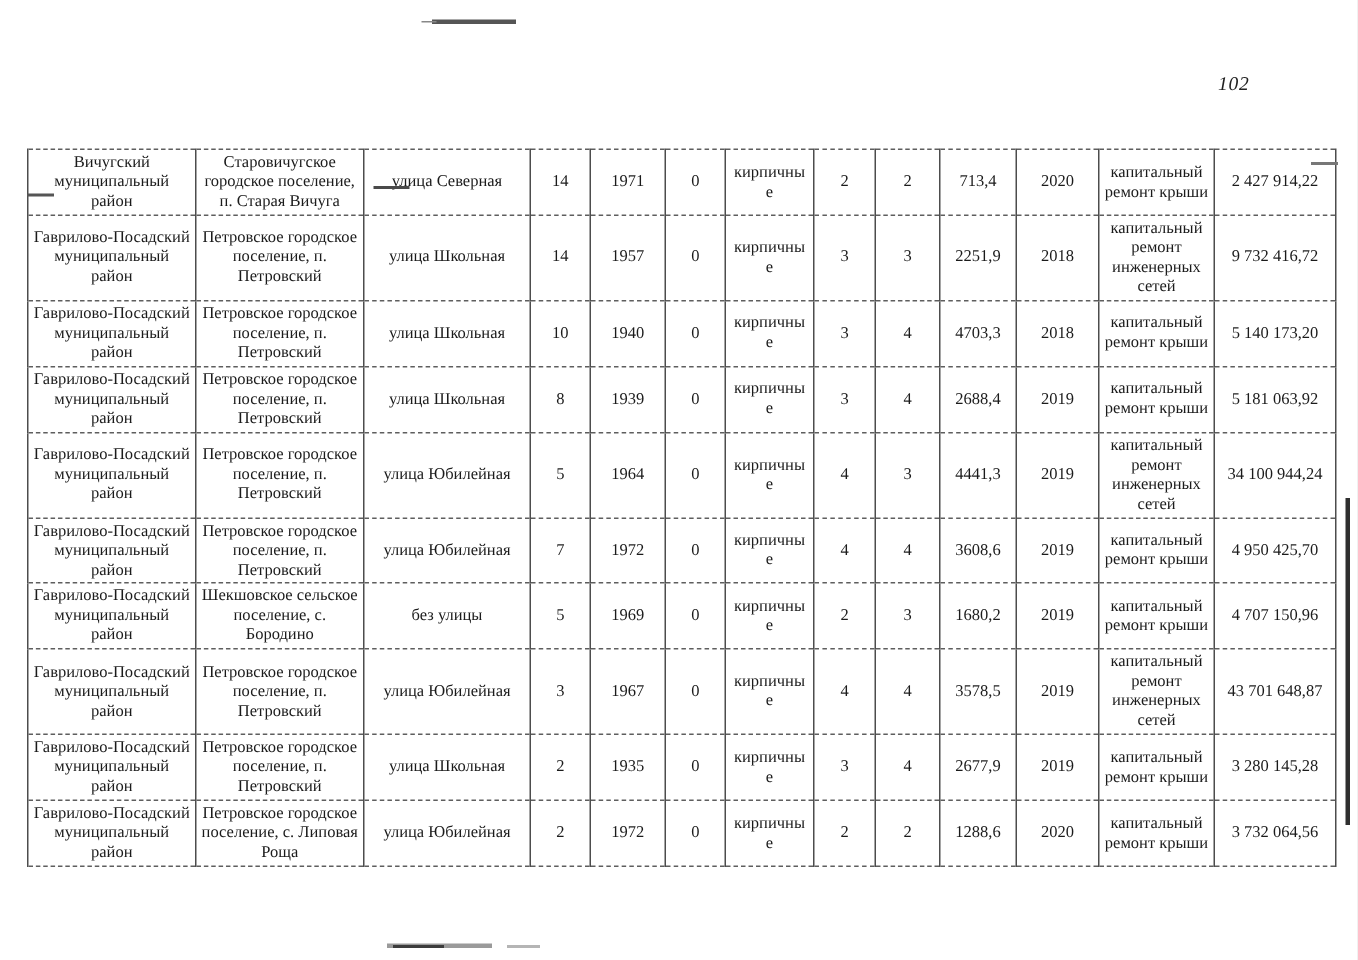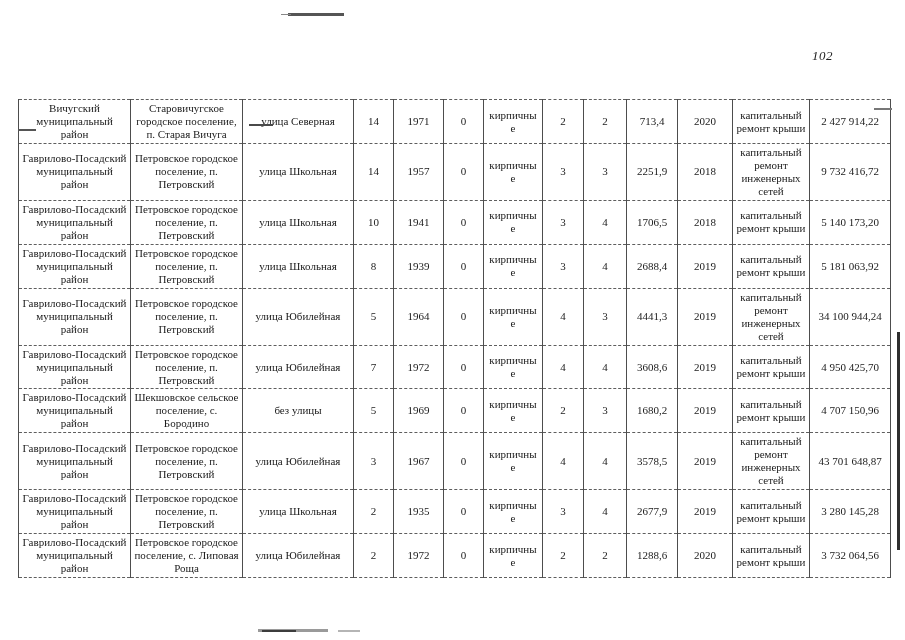--- a/index.html
+++ b/index.html
@@ -104,26 +104,26 @@
           <td>2251,9</td>
           <td>2018</td>
           <td>капитальный ремонт инженерных сетей</td>
           <td>9 732 416,72</td>
         </tr>
         <tr style="height: 40px;">
           <td>Гаврилово-Посадский муниципальный район</td>
           <td>Петровское городское поселение, п. Петровский</td>
           <td>улица Школьная</td>
           <td>10</td>
-          <td>1941</td>
-          <td>0</td>
-          <td>кирпичные</td>
-          <td>3</td>
-          <td>4</td>
-          <td>1706,5</td>
+          <td>1940</td>
+          <td>0</td>
+          <td>кирпичные</td>
+          <td>3</td>
+          <td>4</td>
+          <td>4703,3</td>
           <td>2018</td>
           <td>капитальный ремонт крыши</td>
           <td>5 140 173,20</td>
         </tr>
         <tr style="height: 42px;">
           <td>Гаврилово-Посадский муниципальный район</td>
           <td>Петровское городское поселение, п. Петровский</td>
           <td>улица Школьная</td>
           <td>8</td>
           <td>1939</td>

